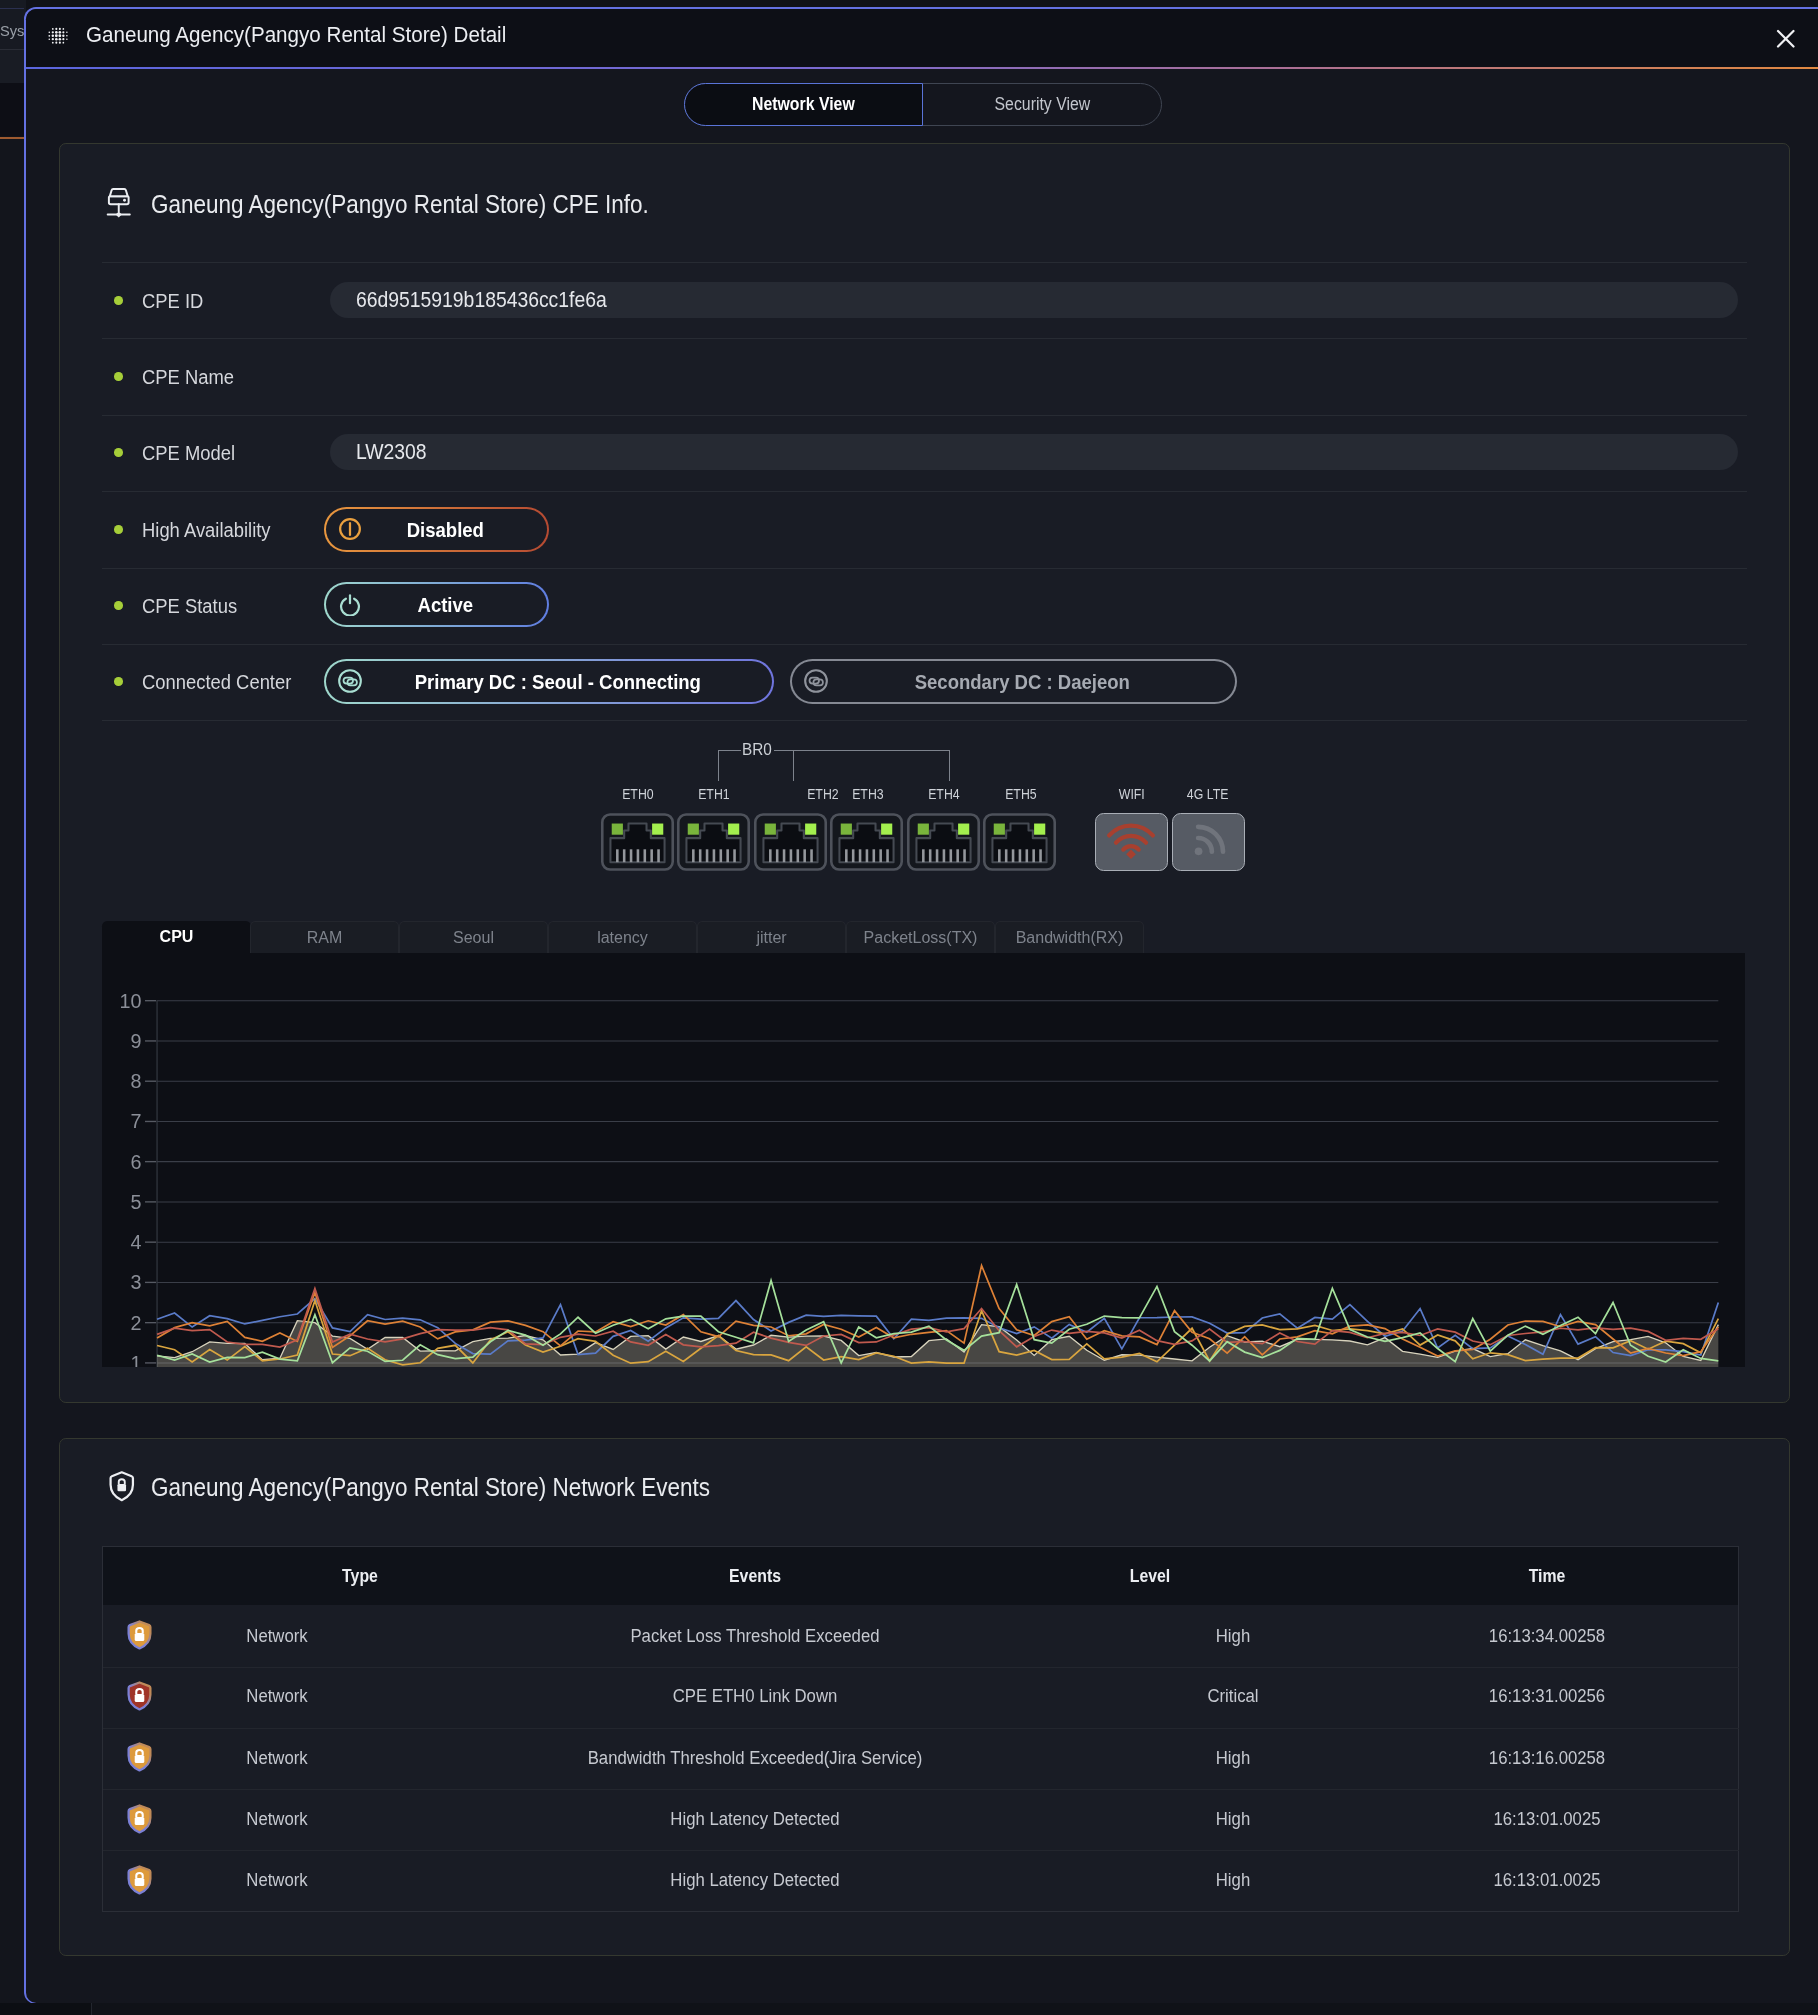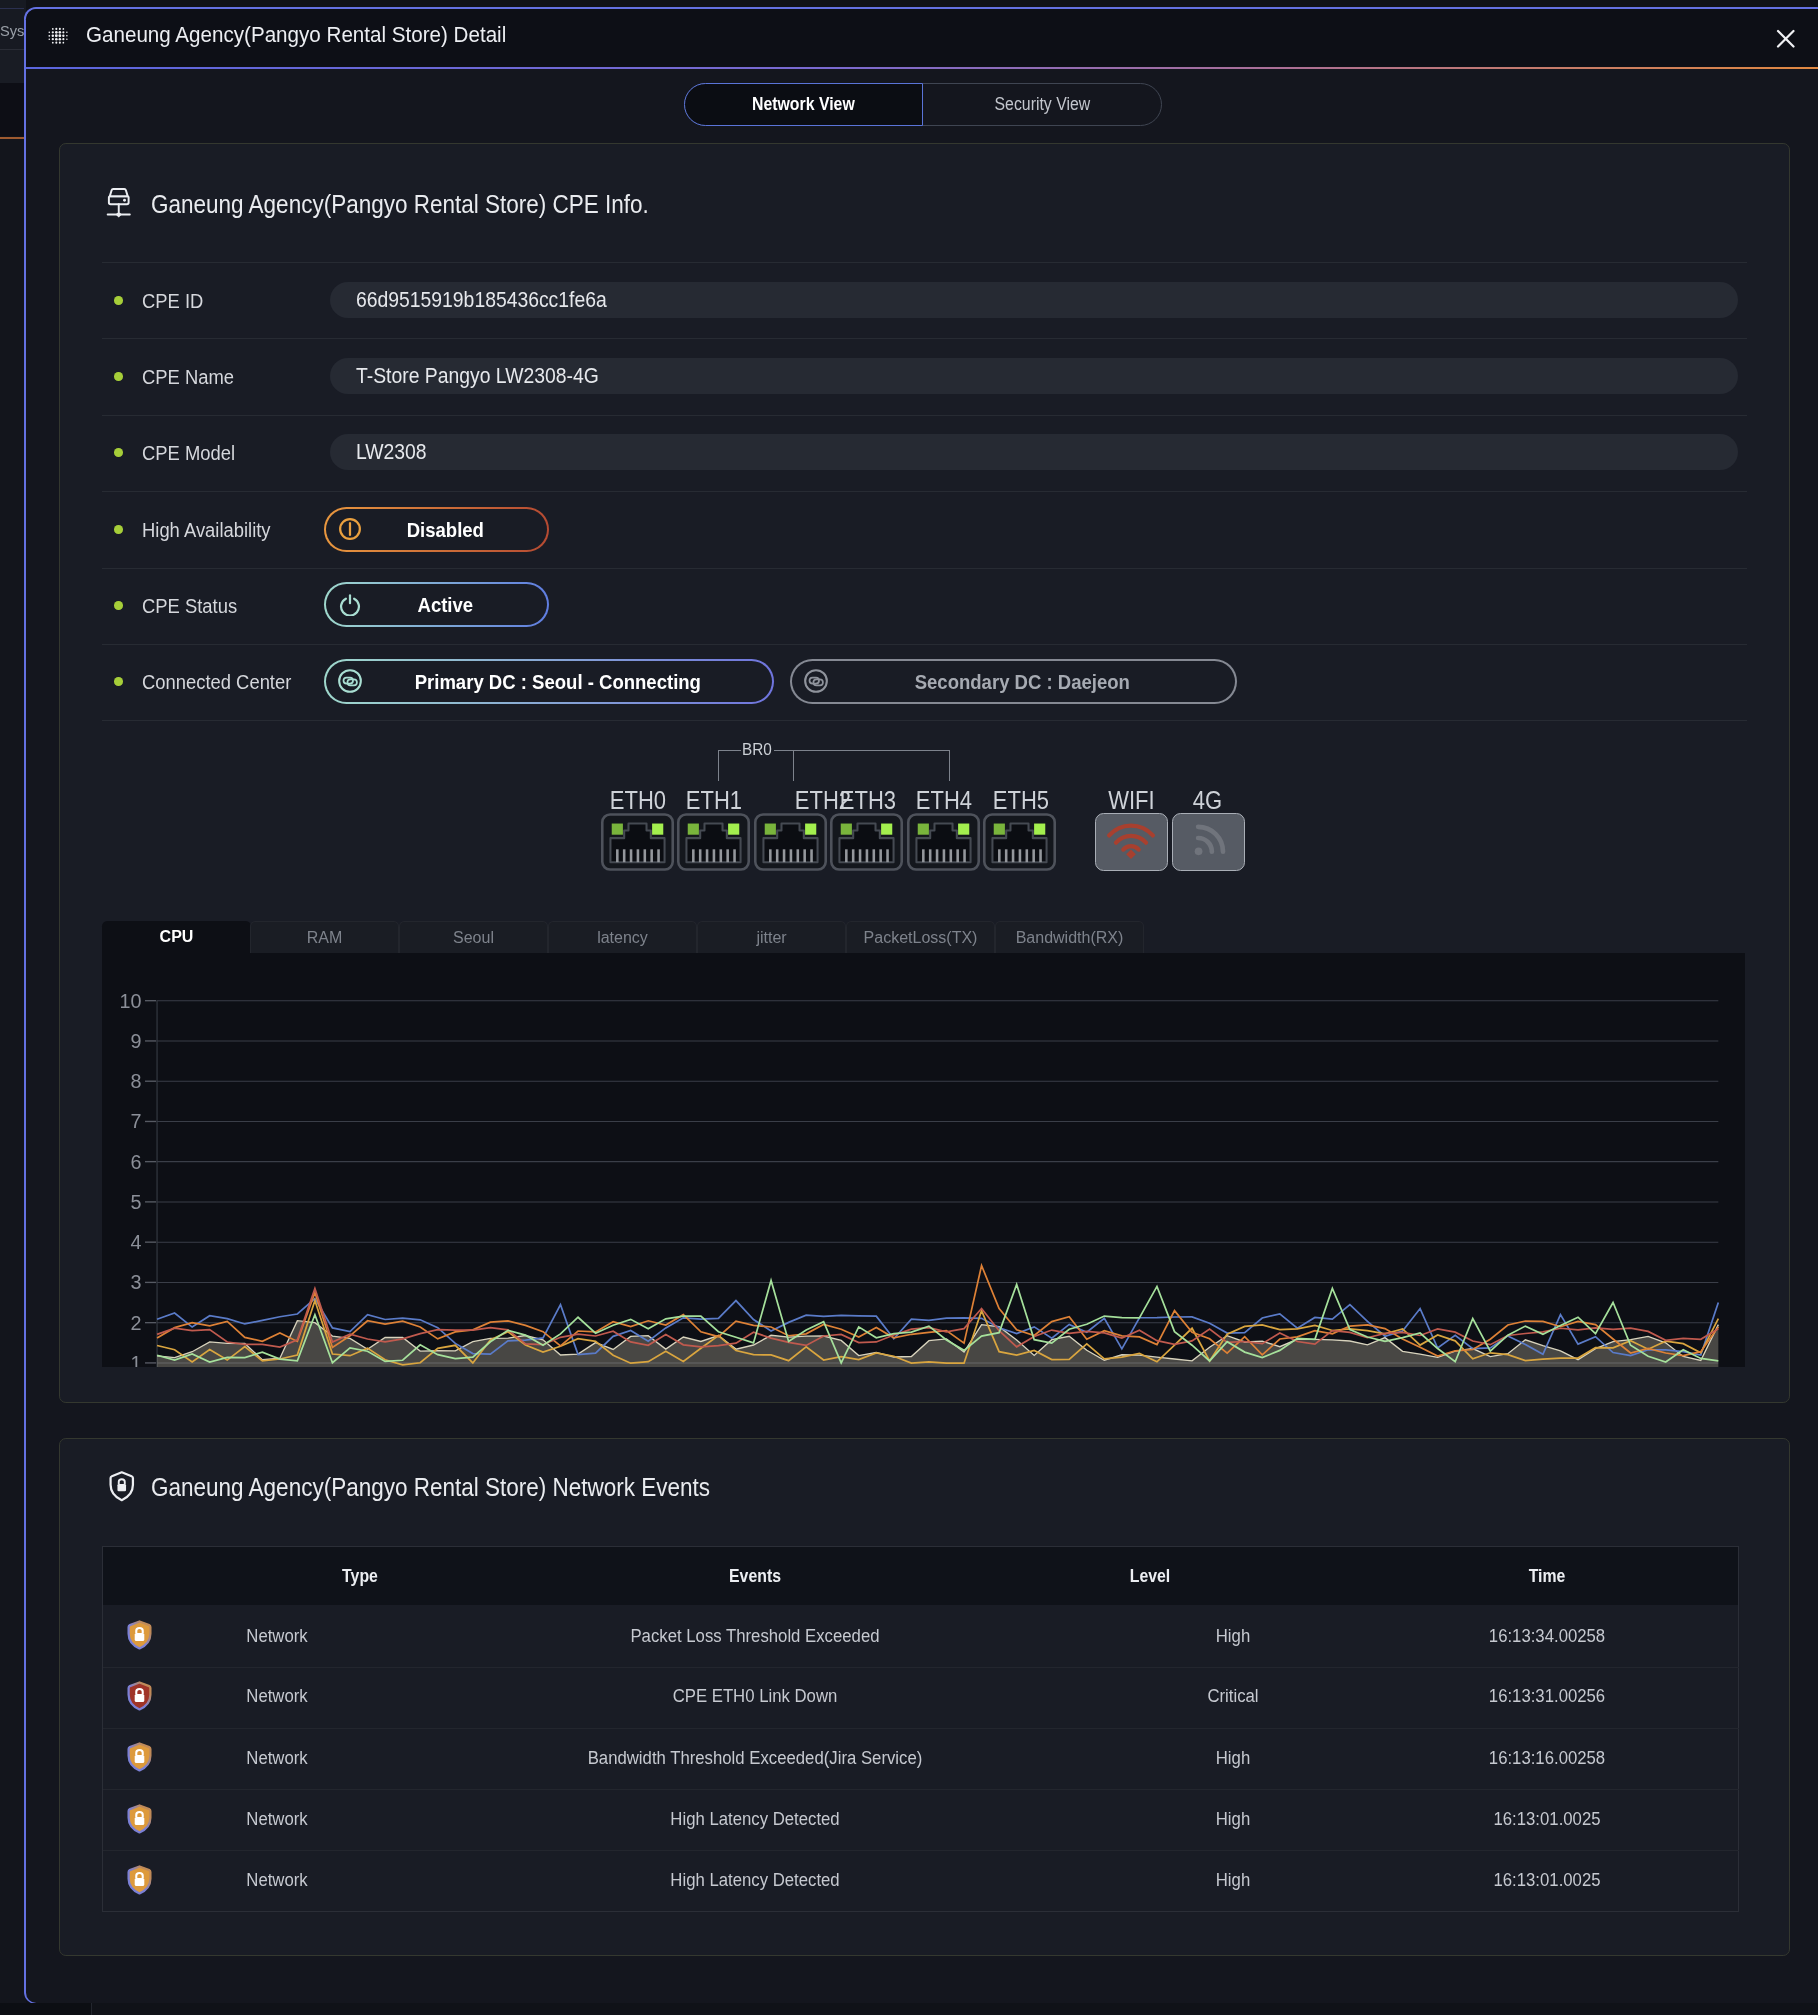--- a/index.html
+++ b/index.html
@@ -39,21 +39,21 @@
 .cardtitle { color:#e9ebef; font-size:25px; font-weight:500; transform:scaleX(0.9); transform-origin:left center; }
 
 .sep { left:102px; width:1645px; height:0.9px; background:#272b33; }
 .bullet { width:8.6px; height:8.6px; border-radius:50%; background:#a6ce39; }
 .rowlabel { color:#d5d7dc; font-size:20px; transform:scaleX(0.92); transform-origin:left center; }
 .field { left:330px; width:1408px; height:36px; border-radius:18px; background:#262a33; color:#e6e8ec; font-size:21.5px; font-weight:500; line-height:36px; padding-left:26px; } .field>span{ display:inline-block; transform:scaleX(0.9); transform-origin:left center; }
 .pill { height:45px; border-radius:22.4px; padding:1.7px; }
 .pill-in { width:100%; height:100%; border-radius:20.6px; background:#191c25; position:relative; }
 .pill-txt { position:absolute; left:17px; right:0; top:0; bottom:0; text-align:center; font-size:20.6px; font-weight:700; color:#fff; line-height:41px; transform:scaleX(0.9); }
 
-.portlabel { color:#ced2d8; font-size:25px; text-align:center; width:77px; top:786px; } .portlabel>span{display:inline-block;transform:scaleX(0.88);}
+.portlabel { color:#ced2d8; font-size:14px; text-align:center; width:77px; top:786px; } .portlabel>span{display:inline-block;transform:scaleX(0.88);}
 .brline { background:#7d828c; }
 .rjbox { top:813px; width:73px; height:58px; }
 .gbox { top:813px; width:73px; height:58px; background:#565b64; border:1.7px solid #a9aeb6; border-radius:8.6px; }
 
 .ctab { top:921px; width:149px; height:32px; font-size:16px; text-align:center; line-height:32px; border-radius:5.2px 5.2px 0 0; }
 .ctab-idle { background:#1a1d24; color:#7e838c; border:0.9px solid #23262d; border-bottom:none; }
 .ctab-on { background:#0d0f15; color:#ffffff; font-weight:700; }
 #chartbg { left:102px; top:953px; width:1643px; height:414px; background:#0d0f15; }
 
 .tbl { left:102px; top:1546px; width:1637px; height:366px; border:0.9px solid #2b2e37; }
@@ -143,21 +143,20 @@
   <div class="abs sep" style="top:568px;"></div>
   <div class="abs sep" style="top:644px;"></div>
   <div class="abs sep" style="top:720px;"></div>
 
   <div class="abs bullet" style="left:114px; top:296px;"></div>
   <div class="abs rowlabel" style="left:142px; top:290px;">CPE ID</div>
   <div class="abs field" style="top:282px;"><span>66d9515919b185436cc1fe6a</span></div>
 
   <div class="abs bullet" style="left:114px; top:372px;"></div>
   <div class="abs rowlabel" style="left:142px; top:366px;">CPE Name</div>
-  <div class="abs field" style="top:358px;"><span>T-Store Pangyo LW2308-4G</span></div>
 
   <div class="abs bullet" style="left:114px; top:448px;"></div>
   <div class="abs rowlabel" style="left:142px; top:442px;">CPE Model</div>
   <div class="abs field" style="top:434px;"><span>LW2308</span></div>
 
   <div class="abs bullet" style="left:114px; top:525px;"></div>
   <div class="abs rowlabel" style="left:142px; top:519px;">High Availability</div>
   <div class="abs pill" style="left:324px; top:507px; width:225px; background:linear-gradient(90deg,#e8973f,#b54a32);">
     <div class="pill-in">
         <span class="pill-txt">Disabled</span>

